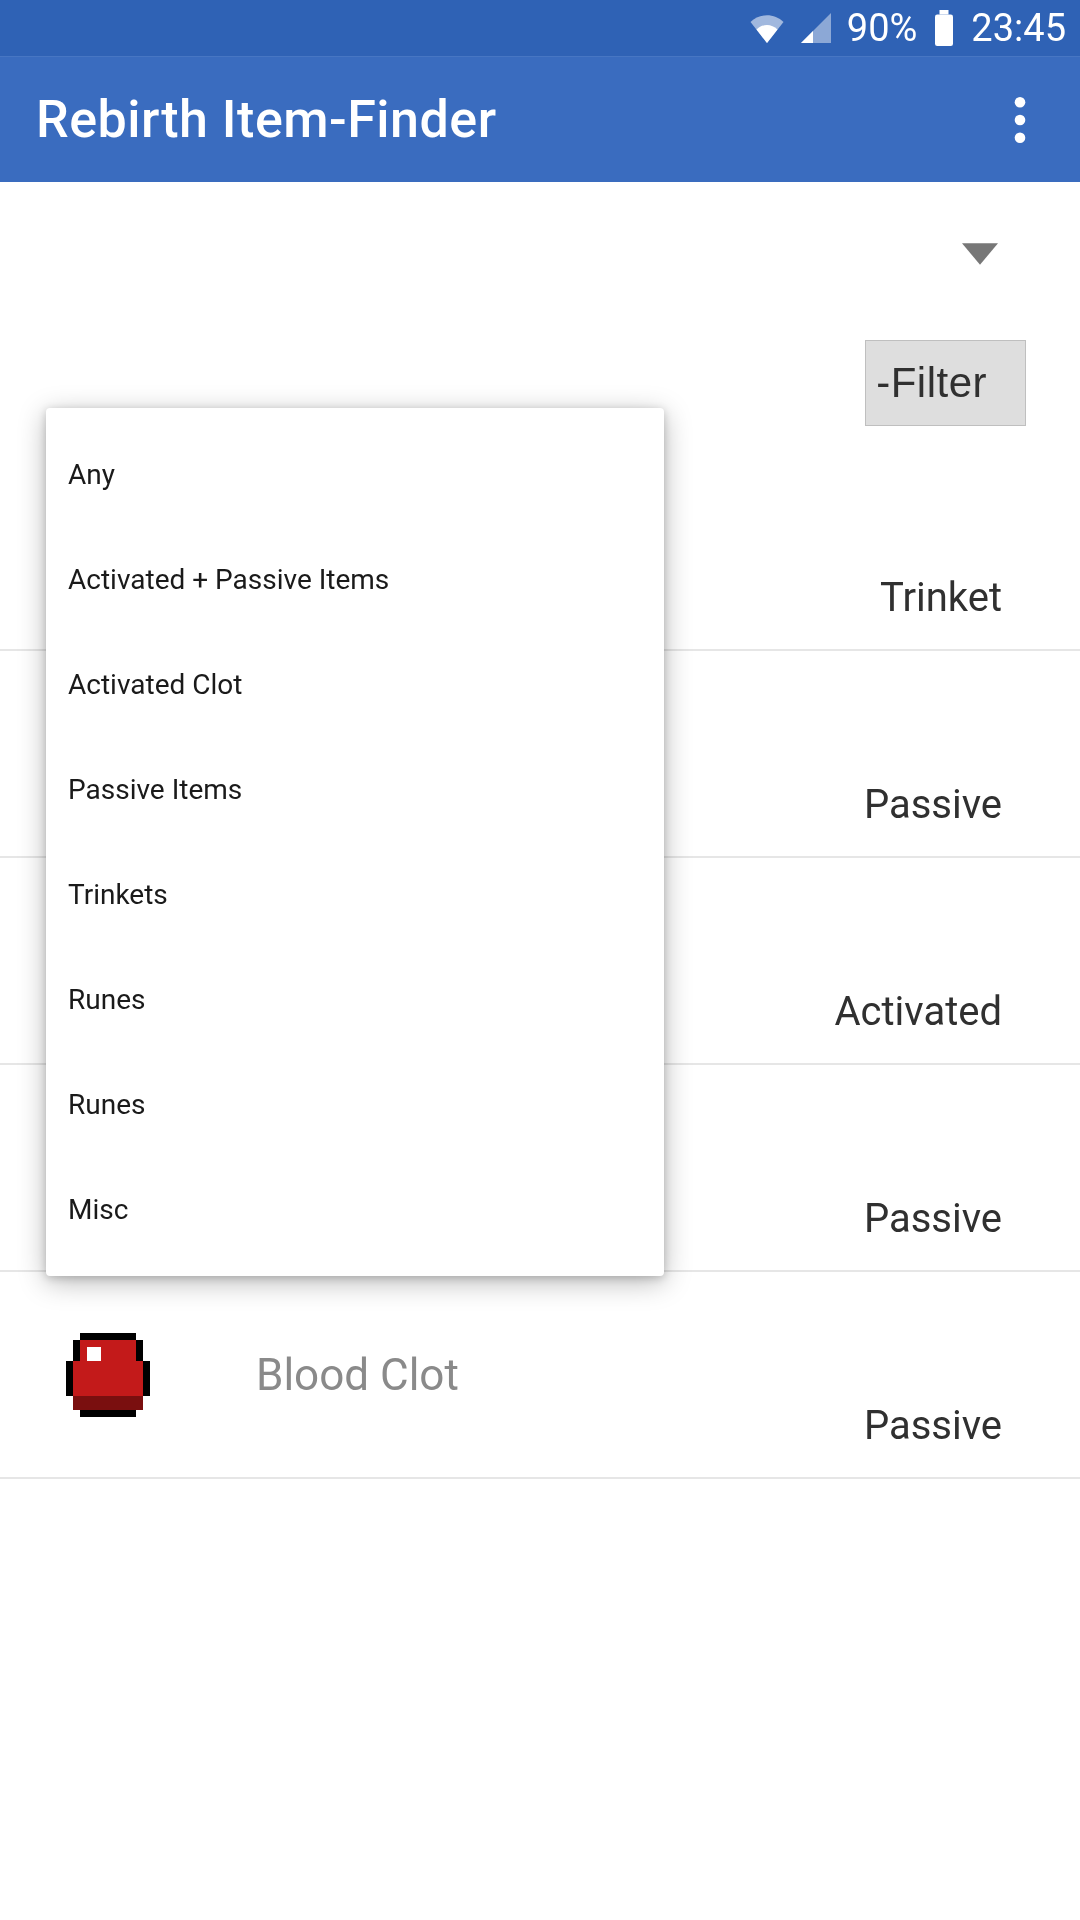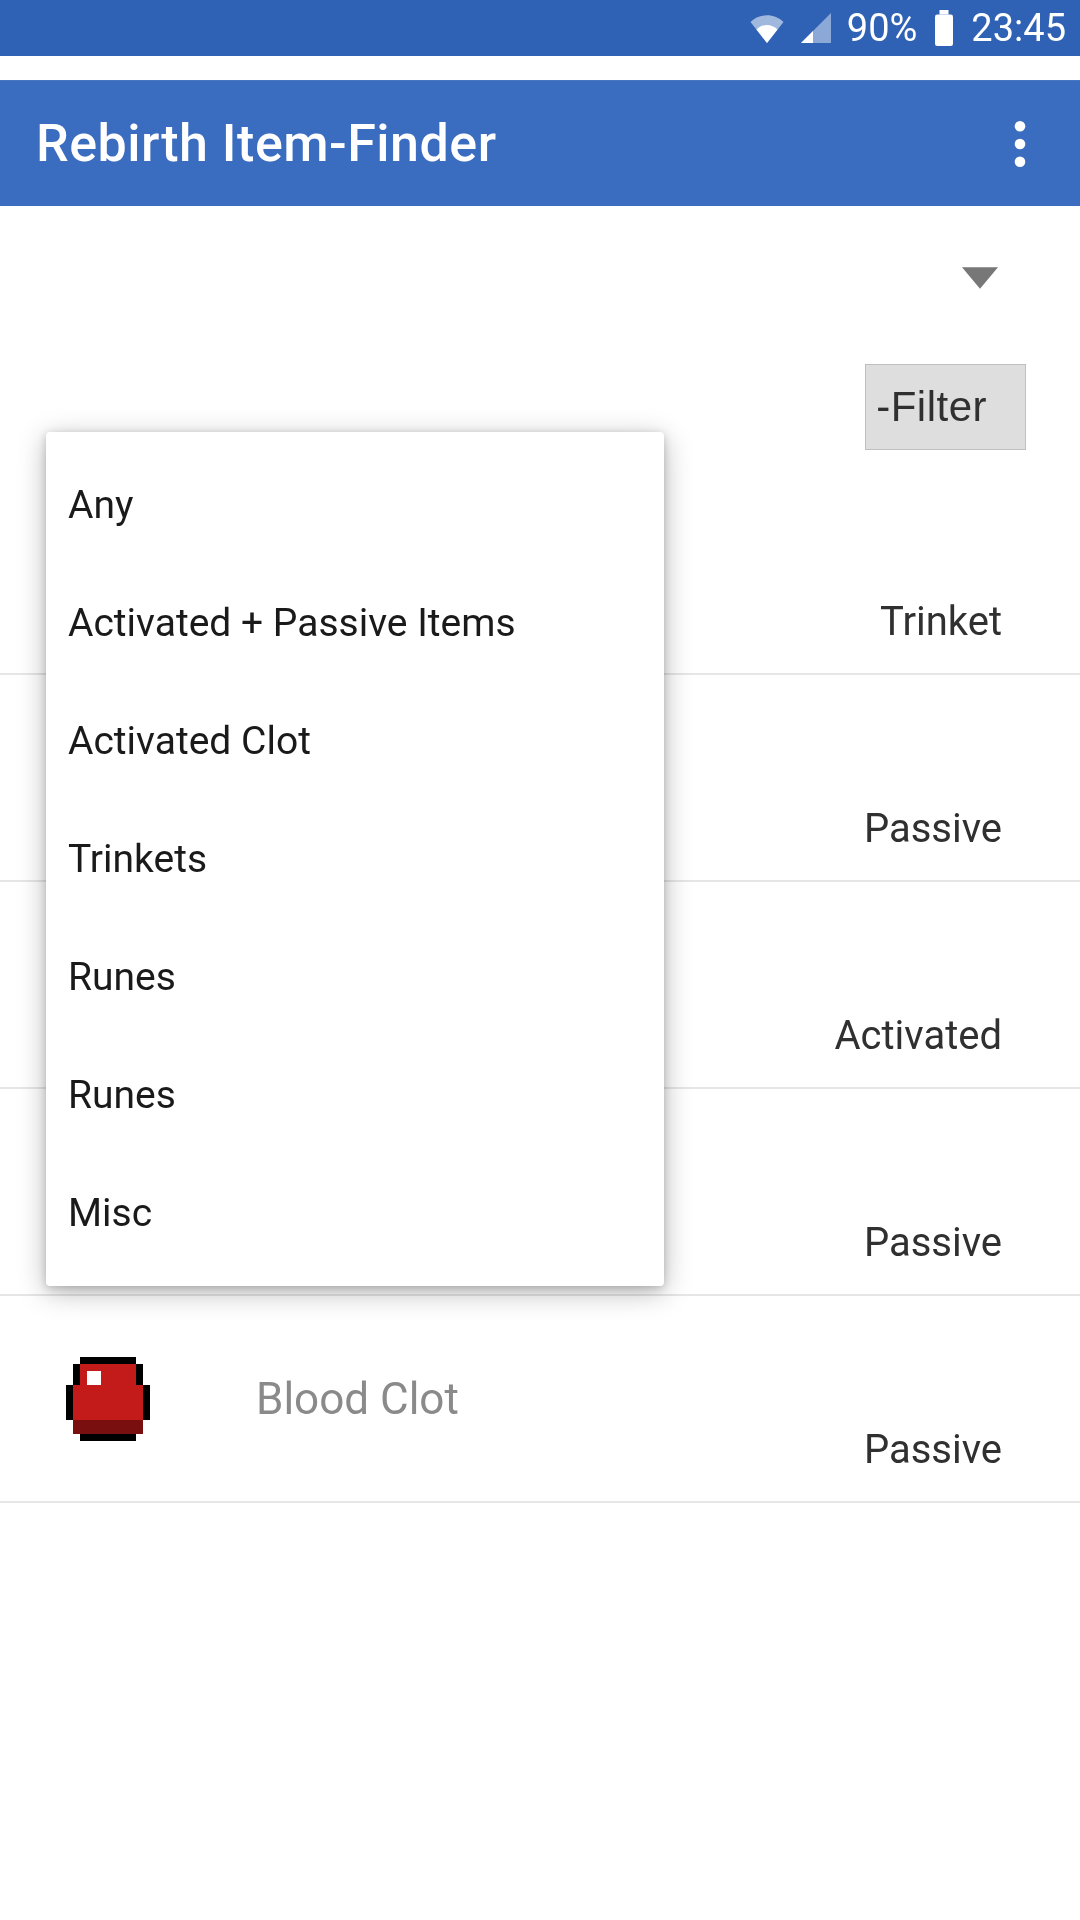--- a/index.html
+++ b/index.html
@@ -24,21 +24,20 @@
   
   .app-bar {
     height: 126px;
     background: #3a6cbf;
     border-top: 1px solid rgba(255,255,255,0.07);
     display: flex;
     align-items: center;
     justify-content: space-between;
     padding: 0 36px 0 36px;
     color: #fff;
-    margin-top: 24px;
   }
   .app-bar .title {
     font-size: 52px;
     font-weight: 500;
     letter-spacing: 0.5px;
   }
   .app-bar .overflow {
     width: 48px;
     height: 48px;
     display: flex;
@@ -108,21 +107,21 @@
     top: 226px;
     width: 618px;
     background: #fff;
     border-radius: 4px;
     box-shadow: 0 6px 28px rgba(0,0,0,0.28), 0 2px 8px rgba(0,0,0,0.18);
     padding: 14px 0;
     z-index: 50;
   }
   .dropdown .item {
     padding: 36px 22px;
-    font-size: 39px;
+    font-size: 28px;
     color: #1a1a1a;
     cursor: pointer;
   }
   
   
   .pix {
     image-rendering: pixelated;
   }
 </style>
 </head>
@@ -230,19 +229,20 @@
       <div class="name">Blood Clot</div>
       <div class="type">Passive</div>
     </div>
 
   </div>
 
   <div class="dropdown">
     <div class="item">Any</div>
     <div class="item">Activated + Passive Items</div>
     <div class="item">Activated Clot</div>
+    <div class="item">Passive Items</div>
     <div class="item">Trinkets</div>
     <div class="item">Runes</div>
     <div class="item">Runes</div>
     <div class="item">Misc</div>
   </div>
 
 </div>
 
 </body></html>

